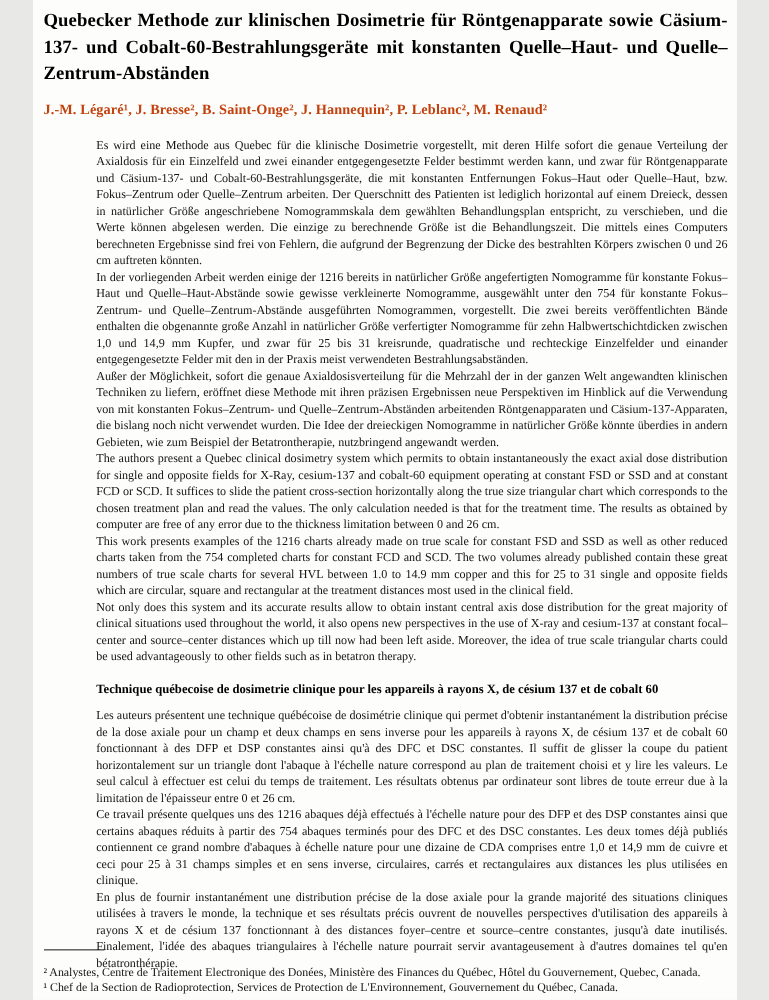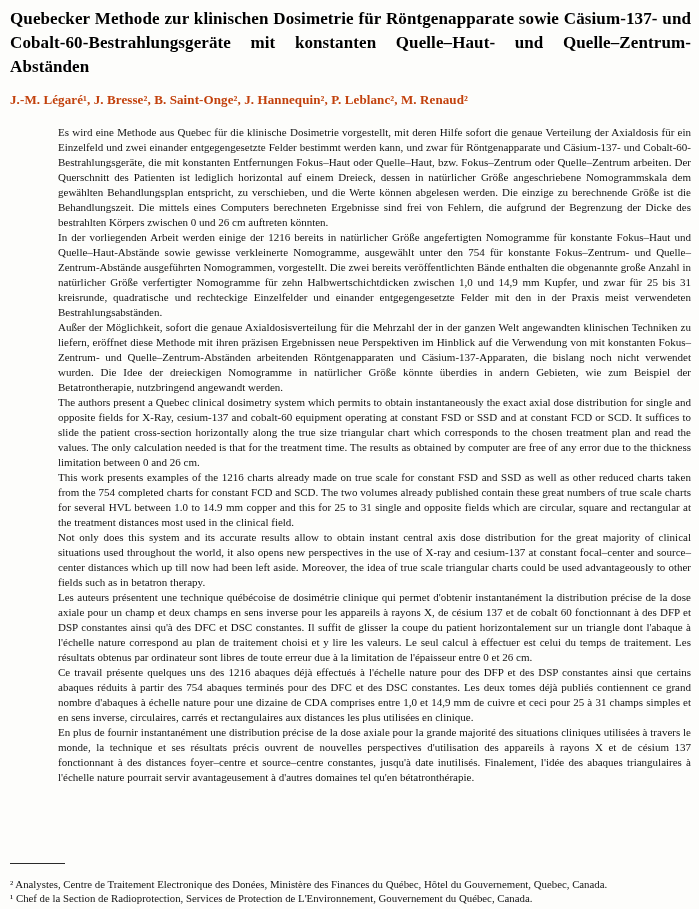--- a/index.html
+++ b/index.html
@@ -2,21 +2,21 @@
 <html><head>
 <meta charset="utf-8">
 <style>
   html, body {
     margin: 0;
     padding: 0;
     background: #e8e8e6;
   }
   .page {
     position: relative;
-    width: 699px;
+    width: 640px;
     height: 909px;
     margin: 0 auto;
     background: #fdfdfb;
     color: #131313;
     font-family: "Liberation Serif", "DejaVu Serif", serif;
     box-sizing: border-box;
     padding: 7px 8px 0 10px;
     overflow: hidden;
   }
   .title {
@@ -86,20 +86,21 @@
 
     <p>Es wird eine Methode aus Quebec für die klinische Dosimetrie vorgestellt, mit deren Hilfe sofort die genaue Verteilung der Axialdosis für ein Einzelfeld und zwei einander entgegengesetzte Felder bestimmt werden kann, und zwar für Röntgenapparate und Cäsium-137- und Cobalt-60-Bestrahlungsgeräte, die mit konstanten Entfernungen Fokus–Haut oder Quelle–Haut, bzw. Fokus–Zentrum oder Quelle–Zentrum arbeiten. Der Querschnitt des Patienten ist lediglich horizontal auf einem Dreieck, dessen in natürlicher Größe angeschriebene Nomogrammskala dem gewählten Behandlungsplan entspricht, zu verschieben, und die Werte können abgelesen werden. Die einzige zu berechnende Größe ist die Behandlungszeit. Die mittels eines Computers berechneten Ergebnisse sind frei von Fehlern, die aufgrund der Begrenzung der Dicke des bestrahlten Körpers zwischen 0 und 26 cm auftreten könnten.</p>
     <p>In der vorliegenden Arbeit werden einige der 1216 bereits in natürlicher Größe angefertigten Nomogramme für konstante Fokus–Haut und Quelle–Haut-Abstände sowie gewisse verkleinerte Nomogramme, ausgewählt unter den 754 für konstante Fokus–Zentrum- und Quelle–Zentrum-Abstände ausgeführten Nomogrammen, vorgestellt. Die zwei bereits veröffentlichten Bände enthalten die obgenannte große Anzahl in natürlicher Größe verfertigter Nomogramme für zehn Halbwertschichtdicken zwischen 1,0 und 14,9 mm Kupfer, und zwar für 25 bis 31 kreisrunde, quadratische und rechteckige Einzelfelder und einander entgegengesetzte Felder mit den in der Praxis meist verwendeten Bestrahlungsabständen.</p>
     <p>Außer der Möglichkeit, sofort die genaue Axialdosisverteilung für die Mehrzahl der in der ganzen Welt angewandten klinischen Techniken zu liefern, eröffnet diese Methode mit ihren präzisen Ergebnissen neue Perspektiven im Hinblick auf die Verwendung von mit konstanten Fokus–Zentrum- und Quelle–Zentrum-Abständen arbeitenden Röntgenapparaten und Cäsium-137-Apparaten, die bislang noch nicht verwendet wurden. Die Idee der dreieckigen Nomogramme in natürlicher Größe könnte überdies in andern Gebieten, wie zum Beispiel der Betatrontherapie, nutzbringend angewandt werden.</p>
 
 
     <p>The authors present a Quebec clinical dosimetry system which permits to obtain instantaneously the exact axial dose distribution for single and opposite fields for X-Ray, cesium-137 and cobalt-60 equipment operating at constant FSD or SSD and at constant FCD or SCD. It suffices to slide the patient cross-section horizontally along the true size triangular chart which corresponds to the chosen treatment plan and read the values. The only calculation needed is that for the treatment time. The results as obtained by computer are free of any error due to the thickness limitation between 0 and 26 cm.</p>
     <p>This work presents examples of the 1216 charts already made on true scale for constant FSD and SSD as well as other reduced charts taken from the 754 completed charts for constant FCD and SCD. The two volumes already published contain these great numbers of true scale charts for several HVL between 1.0 to 14.9 mm copper and this for 25 to 31 single and opposite fields which are circular, square and rectangular at the treatment distances most used in the clinical field.</p>
     <p>Not only does this system and its accurate results allow to obtain instant central axis dose distribution for the great majority of clinical situations used throughout the world, it also opens new perspectives in the use of X-ray and cesium-137 at constant focal–center and source–center distances which up till now had been left aside. Moreover, the idea of true scale triangular charts could be used advantageously to other fields such as in betatron therapy.</p>
 
+    <h2 class="sect-heading">Technique québecoise de dosimetrie clinique pour les appareils à rayons X, de césium 137 et de cobalt 60</h2>
 
     <p>Les auteurs présentent une technique québécoise de dosimétrie clinique qui permet d'obtenir instantanément la distribution précise de la dose axiale pour un champ et deux champs en sens inverse pour les appareils à rayons X, de césium 137 et de cobalt 60 fonctionnant à des DFP et DSP constantes ainsi qu'à des DFC et DSC constantes. Il suffit de glisser la coupe du patient horizontalement sur un triangle dont l'abaque à l'échelle nature correspond au plan de traitement choisi et y lire les valeurs. Le seul calcul à effectuer est celui du temps de traitement. Les résultats obtenus par ordinateur sont libres de toute erreur due à la limitation de l'épaisseur entre 0 et 26 cm.</p>
     <p>Ce travail présente quelques uns des 1216 abaques déjà effectués à l'échelle nature pour des DFP et des DSP constantes ainsi que certains abaques réduits à partir des 754 abaques terminés pour des DFC et des DSC constantes. Les deux tomes déjà publiés contiennent ce grand nombre d'abaques à échelle nature pour une dizaine de CDA comprises entre 1,0 et 14,9 mm de cuivre et ceci pour 25 à 31 champs simples et en sens inverse, circulaires, carrés et rectangulaires aux distances les plus utilisées en clinique.</p>
     <p>En plus de fournir instantanément une distribution précise de la dose axiale pour la grande majorité des situations cliniques utilisées à travers le monde, la technique et ses résultats précis ouvrent de nouvelles perspectives d'utilisation des appareils à rayons X et de césium 137 fonctionnant à des distances foyer–centre et source–centre constantes, jusqu'à date inutilisés. Finalement, l'idée des abaques triangulaires à l'échelle nature pourrait servir avantageusement à d'autres domaines tel qu'en bétatronthérapie.</p>
 
   </div>
 
   <div class="footnotes">
     <div class="fn-rule"></div>
     <p class="fn">² Analystes, Centre de Traitement Electronique des Donées, Ministère des Finances du Québec, Hôtel du Gouvernement, Quebec, Canada.</p>

